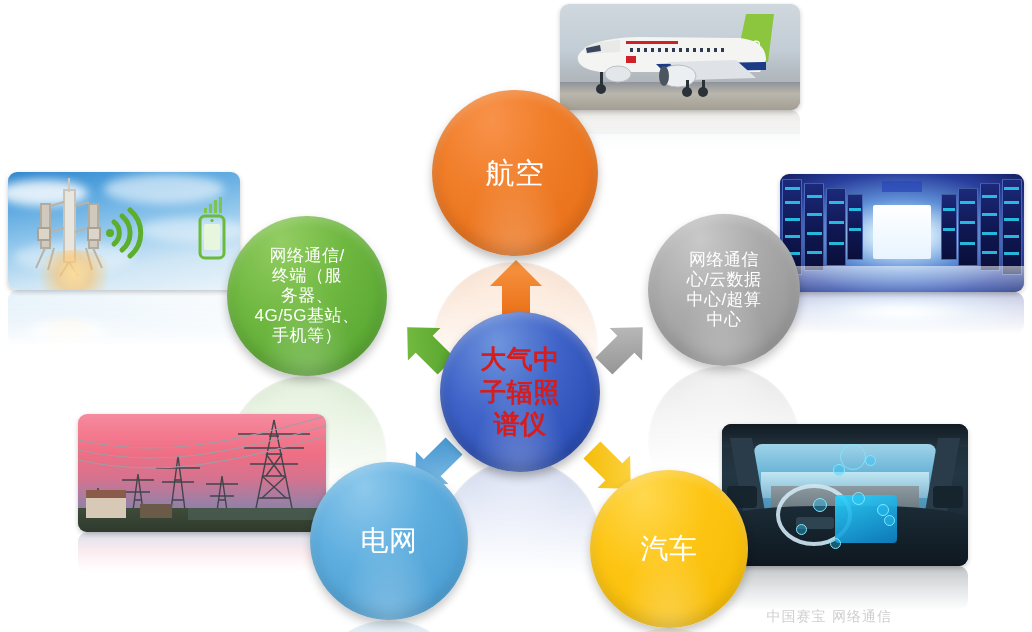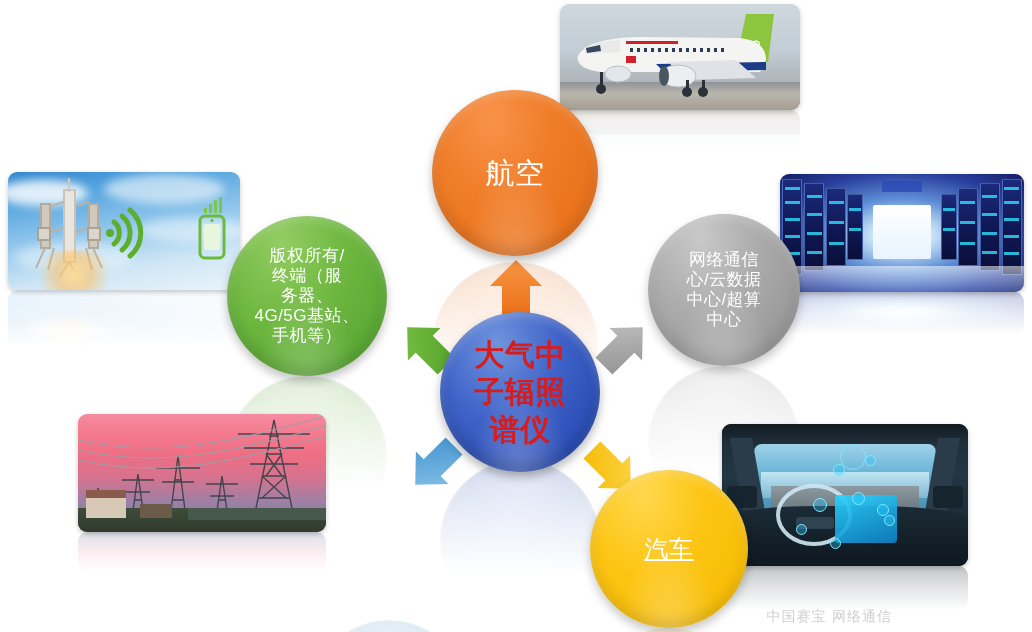--- a/index.html
+++ b/index.html
@@ -473,44 +473,47 @@
     </svg>
   </div>
 
   <div class="node-reflect c-aviation" style="left:432px; top:262px; width:166px; height:166px;"></div>
   <div class="node c-aviation" style="left:432px; top:90px; width:166px; height:166px;">
     <span class="label" style="font-size:29px;">航空</span>
   </div>
 
   <div class="node-reflect c-network" style="left:227px; top:376px; width:160px; height:160px;"></div>
   <div class="node c-network" style="left:227px; top:216px; width:160px; height:160px;">
-    <span class="label" style="font-size:17px;">版权所有/
+    <span class="label" style="font-size:17px;">网络通信/
 终端（服
 务器、
 4G/5G基站、
 手机等）</span>
   </div>
 
   <div class="node-reflect c-datacenter" style="left:648px; top:366px; width:152px; height:152px;"></div>
   <div class="node c-datacenter" style="left:648px; top:214px; width:152px; height:152px;">
     <span class="label" style="font-size:17px;">网络通信
 心/云数据
 中心/超算
 中心</span>
   </div>
 
   <div class="node-reflect c-grid" style="left:310px; top:620px; width:158px; height:158px;"></div>
+  <div class="node c-grid" style="left:310px; top:462px; width:158px; height:158px;">
+    <span class="label" style="font-size:28px;">电网</span>
+  </div>
 
   <div class="node-reflect c-automotive" style="left:590px; top:628px; width:158px; height:158px;"></div>
   <div class="node c-automotive" style="left:590px; top:470px; width:158px; height:158px;">
-    <span class="label" style="font-size:24px;text-decoration:underline;">汽车</span>
+    <span class="label" style="font-size:28px;">汽车</span>
   </div>
 
   <div class="node-reflect c-center" style="left:440px; top:460px; width:160px; height:160px;"></div>
   <div class="node c-center" style="left:440px; top:312px; width:160px; height:160px;">
-    <span class="label" style="font-size:30px; color:#d61c1c; font-weight:600; line-height:1.25;">大气中
+    <span class="label" style="font-size:26px; color:#d61c1c; font-weight:600; line-height:1.25;">大气中
 子辐照
 谱仪</span>
   </div>
 
   <div class="watermark">中国赛宝 网络通信</div>
 
 </div>
 
 </body></html>

